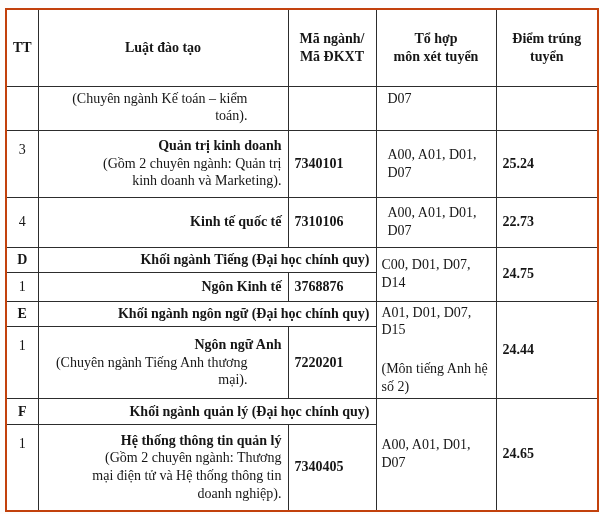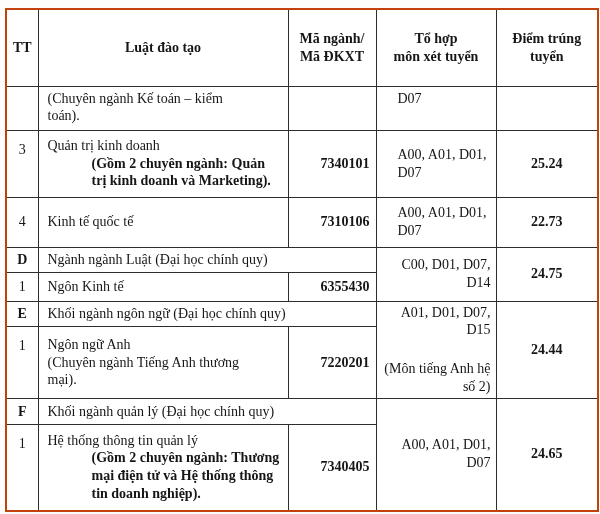--- a/index.html
+++ b/index.html
@@ -35,29 +35,29 @@
     vertical-align: middle;
     overflow: hidden;
   }
   th {
     font-weight: bold;
     text-align: center;
     white-space: pre-line;
   }
   .c-tt       { text-align: center; padding: 2px 2px; }
   .tt-bold    { font-weight: bold; }
-  .c-name     { text-align: left; padding-left: 9px; }
-  .name-bold  { font-weight: normal; }
-  .desc       { display: block; font-weight: bold; max-width: 222px; margin-left: 44px; }
+  .c-name     { text-align: right; padding-left: 9px; }
+  .name-bold  { font-weight: bold; }
+  .desc       { display: block; font-weight: normal; max-width: 222px; margin-left: 44px; }
   .desc-narrow{ display: block; font-weight: normal; max-width: 200px; }
-  .c-code     { text-align: right; font-weight: bold; margin-left: 36px; }
-  .c-combo    { text-align: left; padding-left: 21px; }
-  .c-combo-center { text-align: right; padding: 2px 5px; }
+  .c-code     { text-align: left; font-weight: bold; margin-left: 36px; }
+  .c-combo    { text-align: left; padding-left: 11px; }
+  .c-combo-center { text-align: left; padding: 2px 5px; }
   .combo-note { display: block; margin-top: 21px; }
-  .c-score    { text-align: center; font-weight: bold; }
+  .c-score    { text-align: left; font-weight: bold; }
   .v-top      { vertical-align: top; padding-top: 3px; }
   .tt-top     { vertical-align: top; padding-top: 10px; }
 </style>
 </head>
 <body>
 
 <div class="page">
   <table class="score-table">
     <colgroup>
       <col style="width:32px">
@@ -106,32 +106,32 @@
         <span class="name-bold">Kinh tế quốc tế</span>
       </td>
       <td class="c-code">7310106</td>
       <td class="c-combo">A00, A01, D01, D07</td>
       <td class="c-score">22.73</td>
     </tr>
 
     <tr style="height:25px">
       <td class="c-tt tt-bold">D</td>
       <td class="c-name" colspan="2">
-        <span class="name-bold">Ngành ngành Luật (Đại học chính quy)</span>
+        <span class="name-bold">Khối ngành Tiếng (Đại học chính quy)</span>
       </td>
       <td class="c-combo-center" rowspan="2">C00, D01, D07, D14</td>
       <td class="c-score" rowspan="2">24.75</td>
     </tr>
 
     <tr style="height:29px">
       <td class="c-tt">1</td>
       <td class="c-name">
         <span class="name-bold">Ngôn Kinh tế</span>
       </td>
-      <td class="c-code">6355430</td>
+      <td class="c-code">3768876</td>
     </tr>
 
     <tr style="height:25px">
       <td class="c-tt tt-bold">E</td>
       <td class="c-name" colspan="2">
         <span class="name-bold">Khối ngành ngôn ngữ (Đại học chính quy)</span>
       </td>
       <td class="c-combo-center" rowspan="2">
         <span>A01, D01, D07, D15</span>
         <span class="combo-note">(Môn tiếng Anh hệ số 2)</span>

